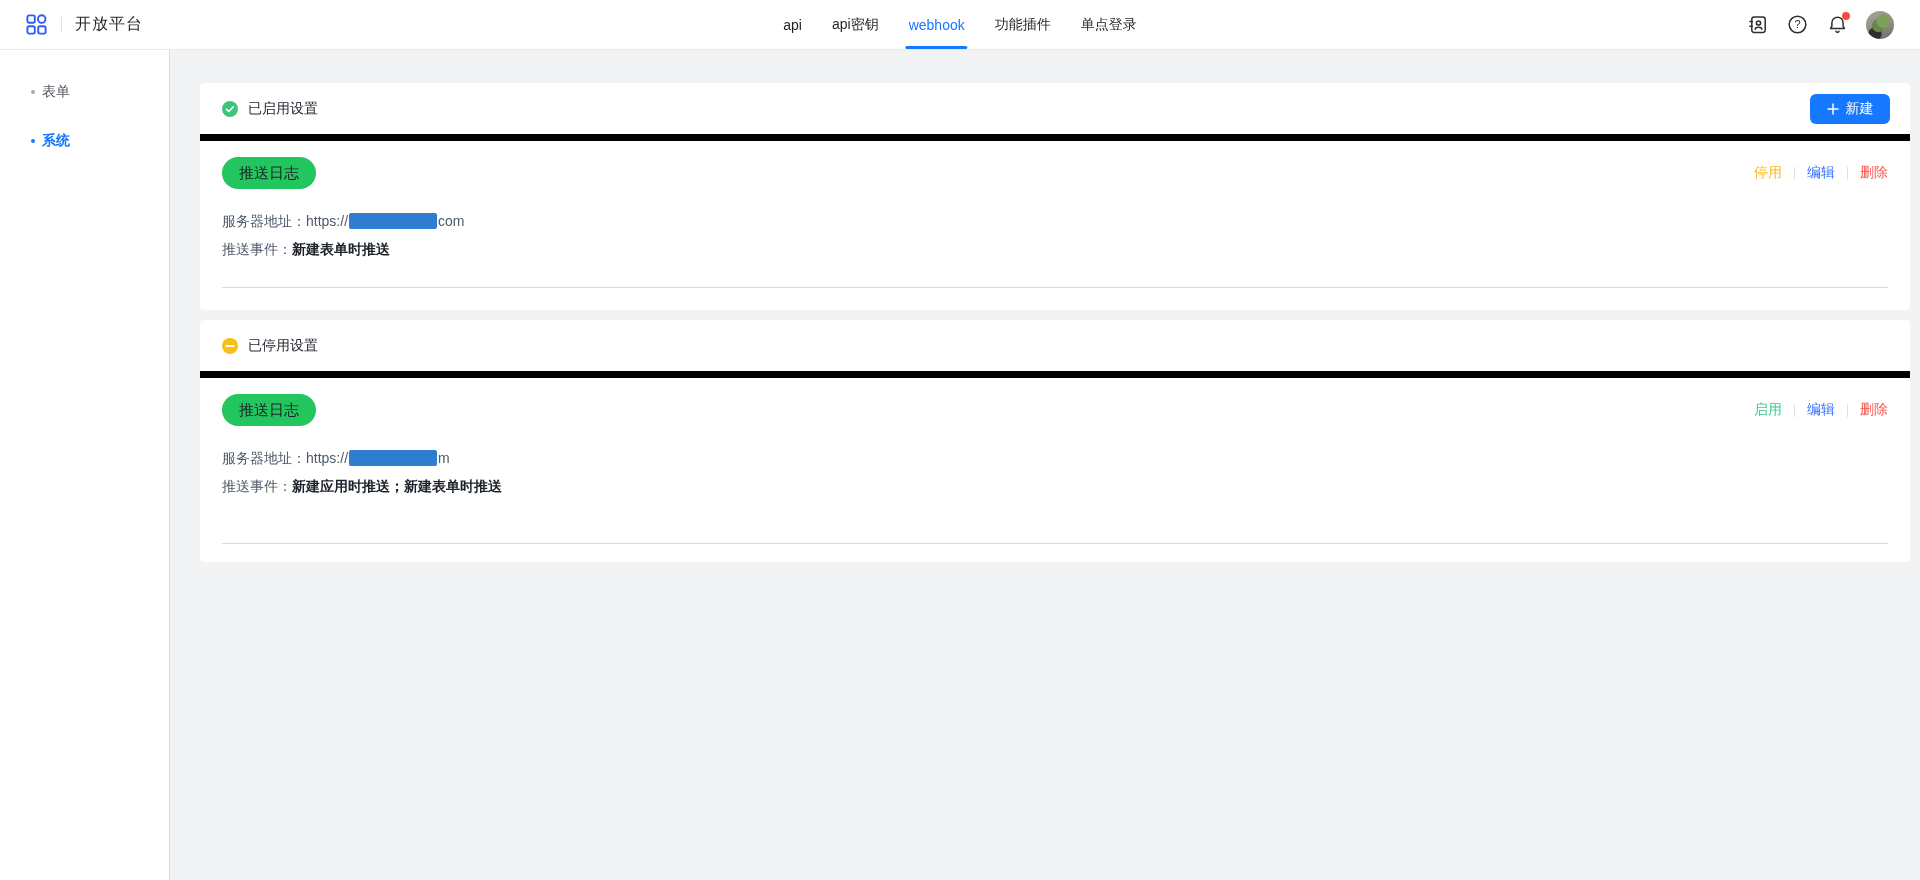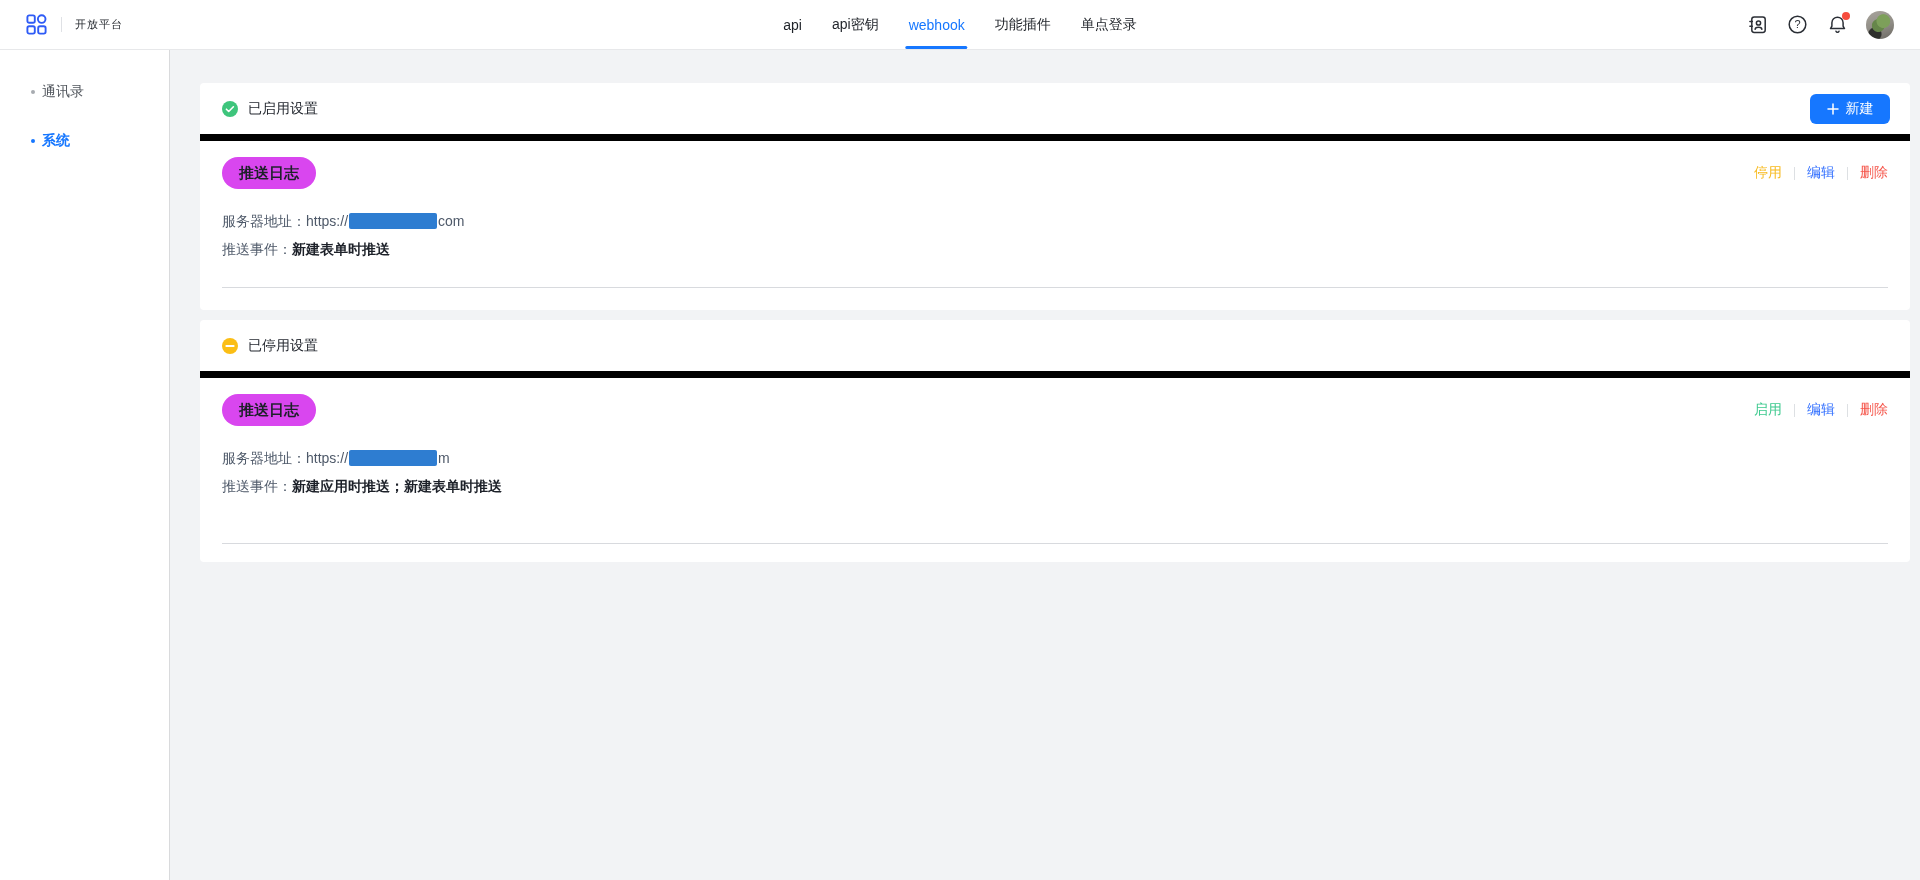--- a/index.html
+++ b/index.html
@@ -13,21 +13,21 @@
   }
 
   
   .topbar {
     position: absolute; top:0; left:0; right:0; height:50px;
     background:#fff; border-bottom:1px solid #e7e8ea;
     display:flex; align-items:center; z-index:20;
   }
   .topbar-left { display:flex; align-items:center; padding-left:26px; }
   .logo-divider { width:1px; height:15px; background:#dfe1e5; margin:0 13px; }
-  .app-title { font-size:11px; color:#1f2329; letter-spacing:1px;text-align:right; }
+  .app-title { font-size:16px; color:#1f2329; letter-spacing:1px;text-align:right; }
 
   .top-nav {
     position:absolute; left:50%; top:0; transform:translateX(-50%);
     height:100%; display:flex; gap:30px; align-items:center;
   }
   .nav-item {
     font-size:14px; color:#1f2329; height:100%;
     display:flex; align-items:center; position:relative; cursor:pointer;
     text-decoration:none;
   }
@@ -81,23 +81,23 @@
   .new-btn {
     margin-left:auto; min-width:80px; height:30px; padding:0 14px;
     background:#1677ff; color:#fff; border:none; border-radius:6px;
     font-size:14px; font-family:inherit;
     display:flex; align-items:center; justify-content:center; gap:7px; cursor:pointer;text-align:center;
   }
 
   .card-body { padding:0 22px; }
   .item-head { display:flex; align-items:center; justify-content:space-between; margin-top:16px; }
   .badge {
-    background:#d946ef; border-radius:16px; padding:16px 17px; height:30px;
+    background:#22c55e; border-radius:16px; padding:16px 17px; height:30px;
     display:inline-flex; align-items:center;
-    font-size:15px; font-weight:700; color:#1d2129;
+    font-size:15px; font-weight:400; color:#1d2129;
   }
   .actions { display:flex; align-items:center; font-size:14px; }
   .act { cursor:pointer; text-decoration:none; }
   .act.warn    { color:#f7ba1e; }
   .act.primary { color:#3370ff; }
   .act.danger  { color:#f5554a; }
   .act.success { color:#3dc98e; }
   .sep { width:1px; height:13px; background:#dde0e3; margin:0 12px; }
 
   .line { font-size:14px; color:#4e5969; line-height:22px; margin-top:6px; }
@@ -159,21 +159,21 @@
       </svg>
       <span class="notif-dot"></span>
     </span>
     <span class="avatar"></span>
   </div>
 </header>
 
 <aside class="sidebar">
   <div class="side-item">
     <span class="side-dot"></span>
-    <span>通讯录</span>
+    <span>表单</span>
   </div>
   <div class="side-item active">
     <span class="side-dot"></span>
     <span>系统</span>
   </div>
 </aside>
 
 <main class="content">
 
   <section class="card">

